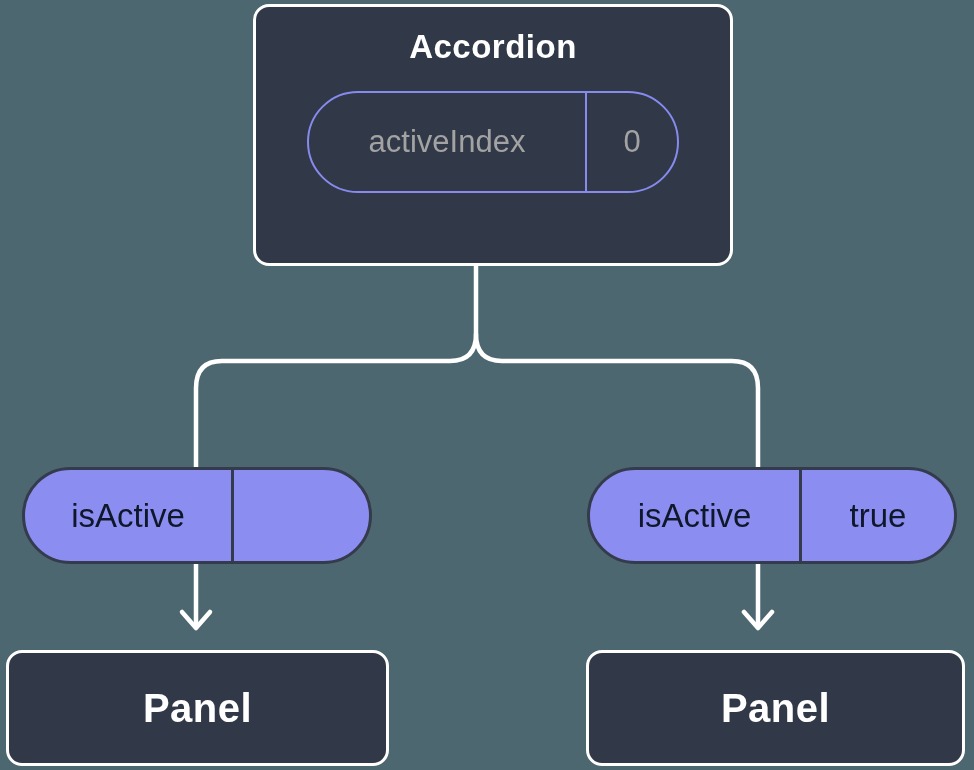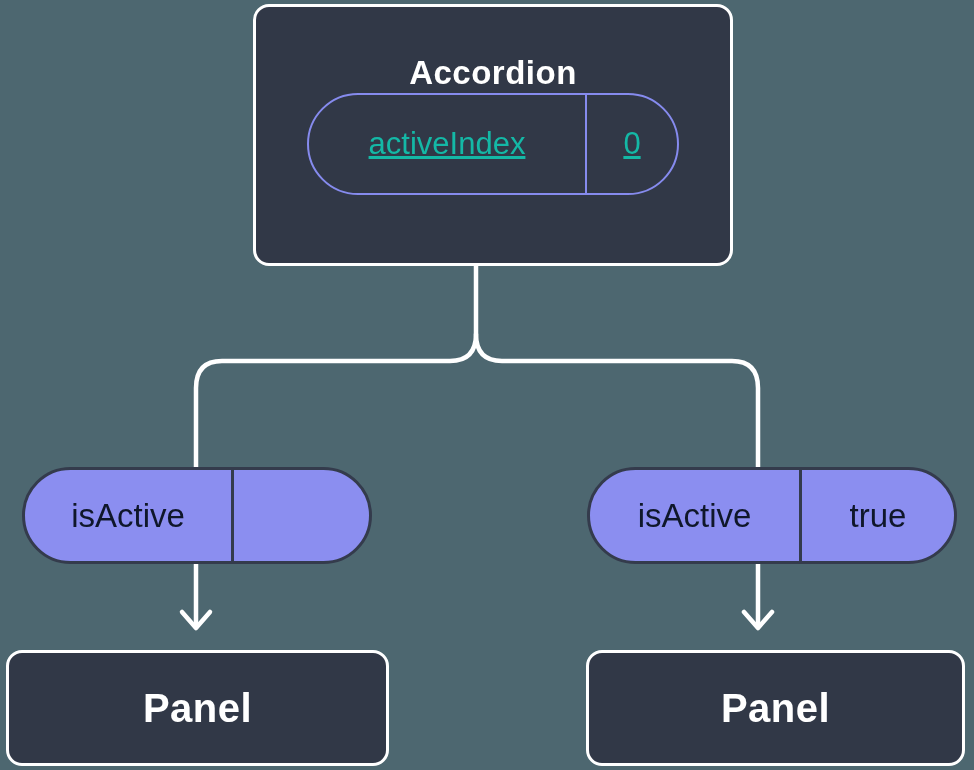--- a/index.html
+++ b/index.html
@@ -26,41 +26,41 @@
     border: 3px solid #ffffff;
     border-radius: 16px;
     color: #ffffff;
   }
   .node-root {
     left: 253px; top: 4px;
     width: 480px; height: 262px;
     display: flex;
     flex-direction: column;
     align-items: center;
-    padding-top: 46px;
+    padding-top: 20px;
   }
   .node-title {
     font-size: 33px;
     font-weight: 600;
     line-height: 40px;
     color: #ffffff;
     letter-spacing: 0.5px;
   }
   .pill {
     display: flex;
     align-items: stretch;
     border-radius: 52px;
     overflow: hidden;
   }
   .pill-outline {
+    margin-top: 24px;
     width: 372px;
     height: 102px;
     border: 2px solid #868bee;
-    color: #14b8a6;
-    text-decoration: underline;
+    color: #a3a3a3;
   }
   .pill-outline .pill-name {
     width: 278px;
     border-right: 2px solid #868bee;
   }
   .pill-cell {
     display: flex;
     align-items: center;
     justify-content: center;
     font-size: 31px;

